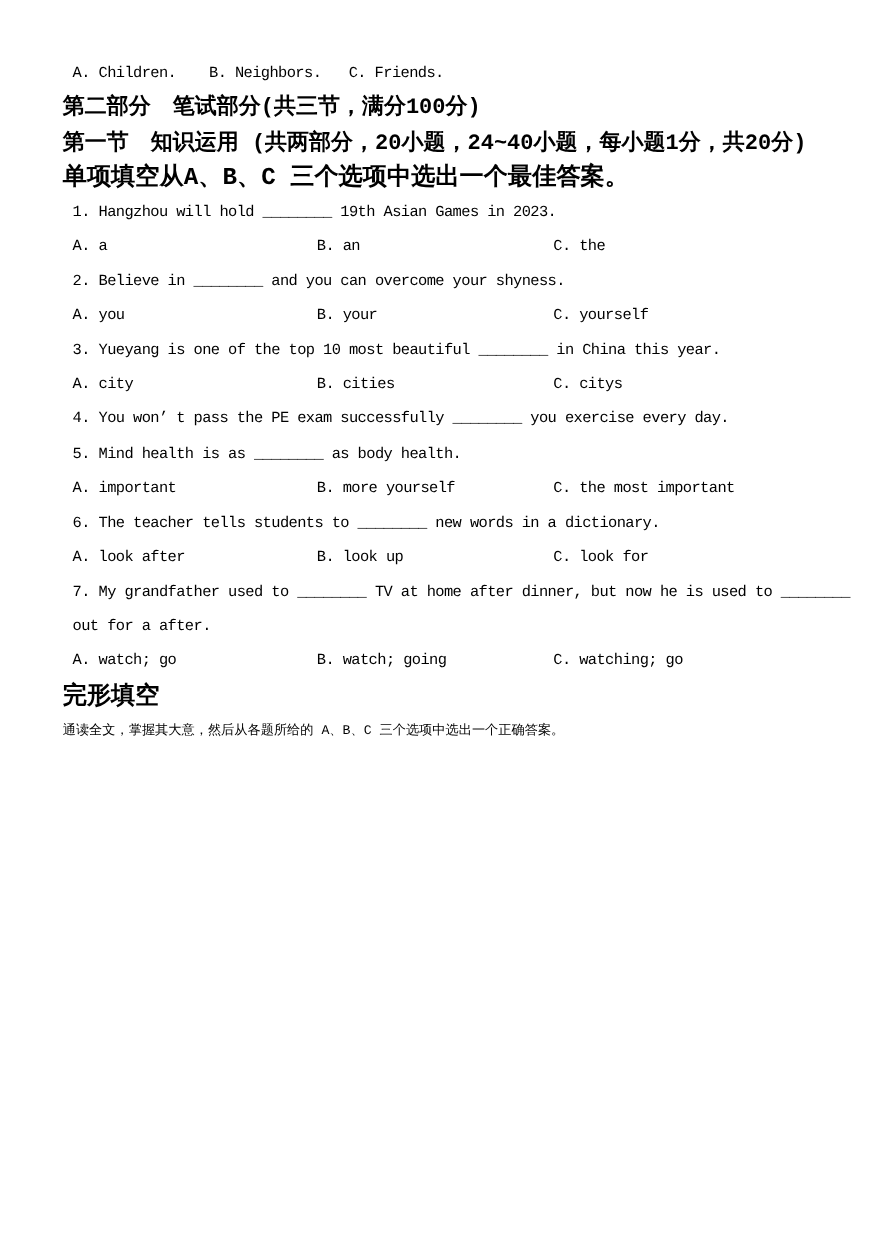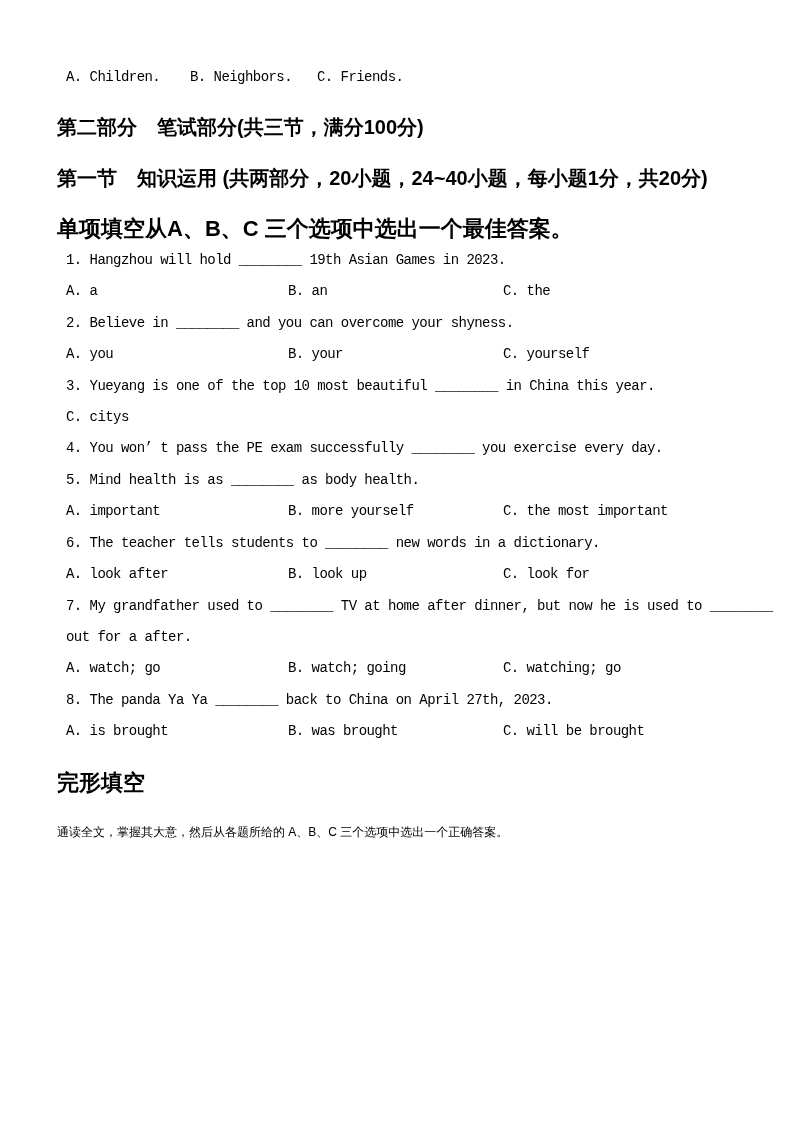--- a/index.html
+++ b/index.html
@@ -6,36 +6,35 @@
   body {
     width: 794px; height: 1123px;
     background: #ffffff;
     color: #000000;
     position: relative;
     overflow: hidden;
     font-family: "Liberation Mono", "DejaVu Sans Mono", monospace;
   }
   .page {
     position: absolute;
-    top: 62px; left: 0; right: 0;
+    top: 52px; left: 0; right: 0;
   }
   .line {
     height: 31.45px;
     line-height: 31.45px;
     white-space: pre;
     margin-left: 66px;
     font-size: 14px;
     letter-spacing: -0.55px;
   }
   
   .cn {
     margin-left: 57px;
-    font-family: Liberation Sans, sans-serif;
+    font-family: Liberation Mono, monospace;
     letter-spacing: 0;
-    margin-top: 19px;
   }
   .h-part  { font-size: 20px; font-weight: bold; }
   .h-sub   { font-size: 22px; font-weight: bold; }
   .cn-body { font-size: 12px; font-weight: normal; }
   
   .opts {
     display: grid;
     grid-template-columns: 222px 215px 1fr;
   }
   .opts-narrow {
@@ -72,20 +71,22 @@
     <div class="line opts">
       <span>A. you</span>
       <span>B. your</span>
       <span>C. yourself</span>
     </div>
   </div>
 
   <div>
     <div class="line">3. Yueyang is one of the top 10 most beautiful ________ in China this year.</div>
     <div class="line opts">
+      <span>A. city</span>
+      <span>B. cities</span>
       <span>C. citys</span>
     </div>
   </div>
 
   <div>
     <div class="line">4. You won’ t pass the PE exam successfully ________ you exercise every day.</div>
   </div>
 
   <div>
     <div class="line">5. Mind health is as ________ as body health.</div>
@@ -108,27 +109,19 @@
   <div>
     <div class="line">7. My grandfather used to ________ TV at home after dinner, but now he is used to ________</div>
     <div class="line">out for a after.</div>
     <div class="line opts">
       <span>A. watch; go</span>
       <span>B. watch; going</span>
       <span>C. watching; go</span>
     </div>
   </div>
 
-  <div>
-    <div class="line">8. The panda Ya Ya ________ back to China on April 27th, 2023.</div>
-    <div class="line opts">
-      <span>A. is brought</span>
-      <span>B. was brought</span>
-      <span>C. will be brought</span>
-    </div>
-  </div>
 
 
 
   <div class="line cn h-sub">完形填空</div>
   <div class="line cn cn-body">通读全文，掌握其大意，然后从各题所给的 A、B、C 三个选项中选出一个正确答案。</div>
 
 </div>
 
 </body></html>

